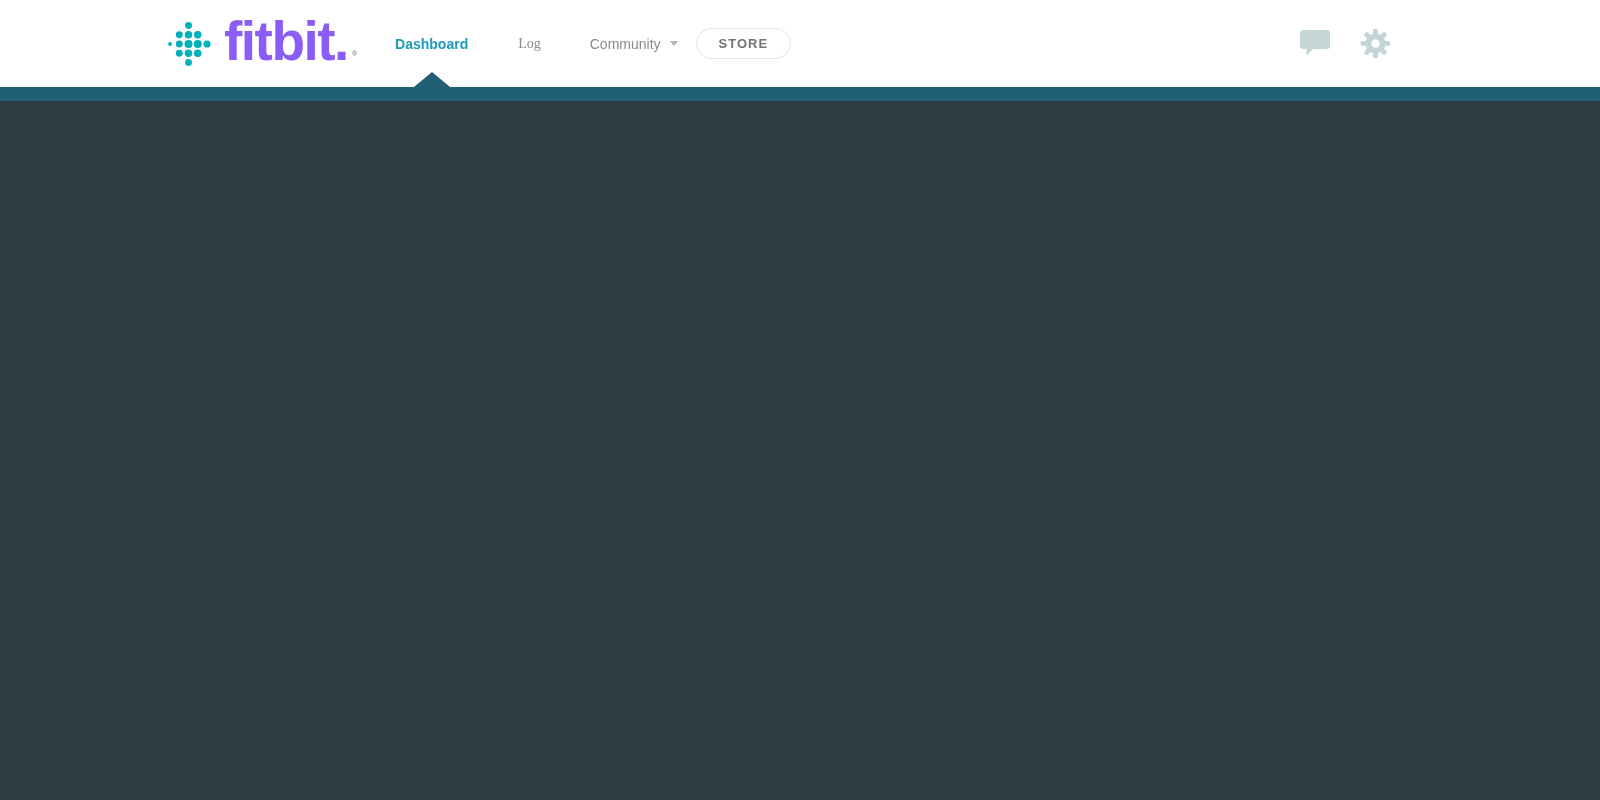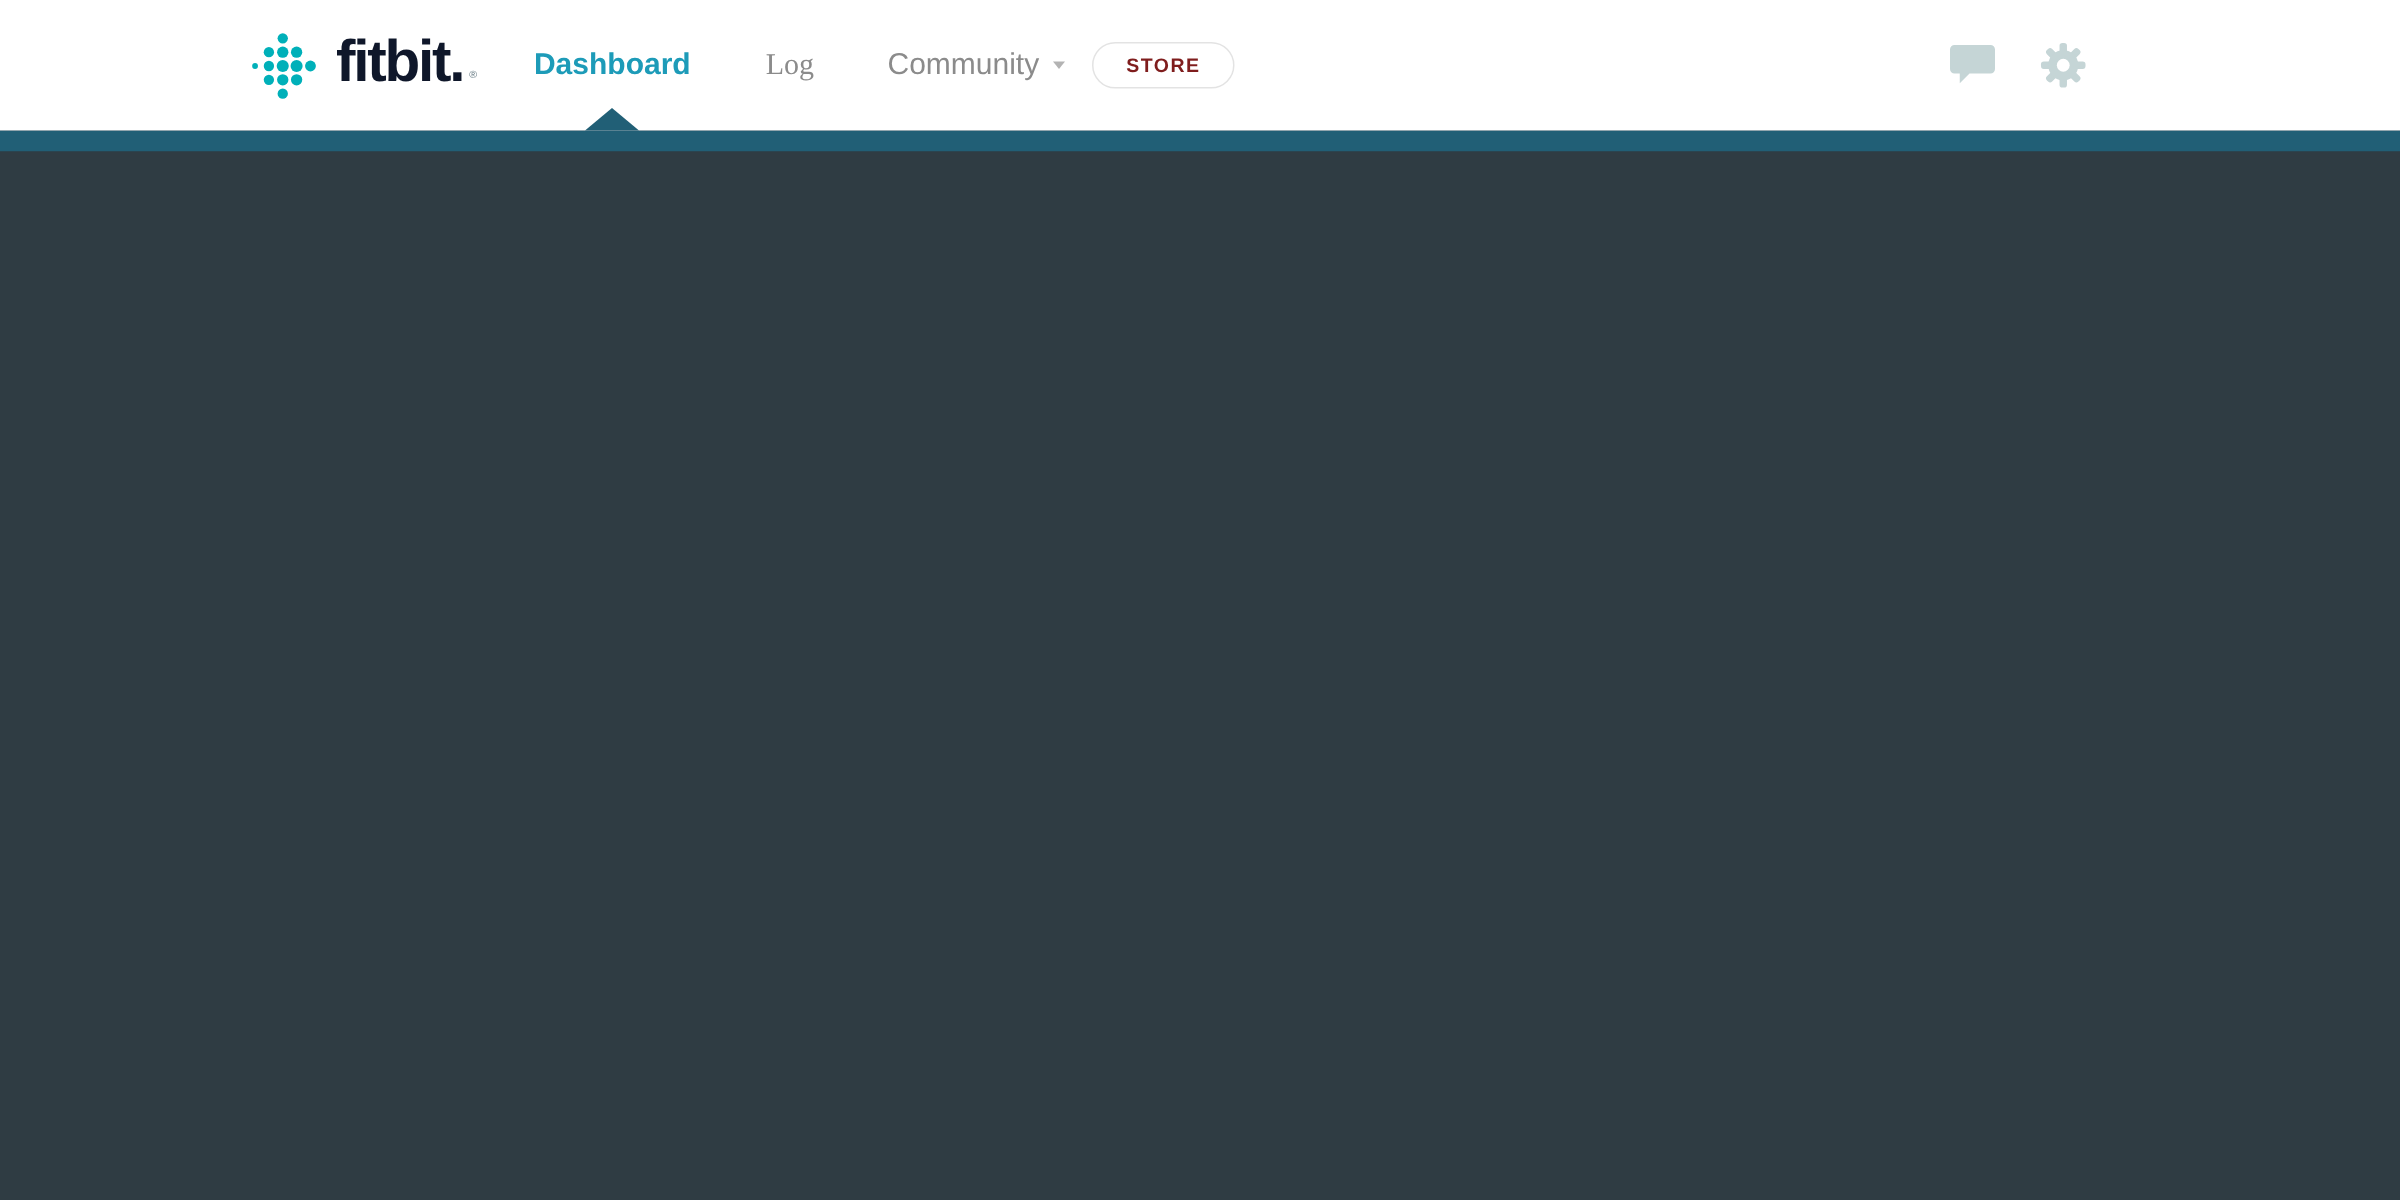--- a/index.html
+++ b/index.html
@@ -27,24 +27,24 @@
   
   .logo {
     display: flex;
     align-items: center;
     gap: 12px;
     cursor: pointer;
     flex: none;
   }
   .logo-dots svg { display: block; }
   .logo-text {
-    font-size: 39px;
+    font-size: 55px;
     font-weight: bold;
     letter-spacing: -1.5px;
-    color: #0f172a;
+    color: #8b5cf6;
     line-height: 1;
     position: relative;
     top: -2px;
   }
   .logo-tm {
     font-size: 7px;
     color: #12313f;
     align-self: flex-end;
     margin: 0 0 14px -8px;
     opacity: .7;
@@ -54,21 +54,21 @@
   .nav {
     display: flex;
     align-items: stretch;
     height: 100%;
     margin-left: 38px;
   }
   .nav-item {
     display: flex;
     align-items: center;
     position: relative;
-    font-size: 20px;
+    font-size: 14px;
     color: #8b8b8b;
     cursor: pointer;
     white-space: nowrap;
   }
   .nav-item.active {
     color: #1d9bb8;
     font-weight: bold;
   }
   .nav-dashboard { margin-right: 50px; }
   .nav-log       { margin-right: 49px; font-family: Liberation Serif, serif; }
@@ -97,21 +97,21 @@
   .store-pill {
     align-self: center;
     display: flex;
     align-items: center;
     justify-content: center;
     height: 31px;
     padding: 0 22px;
     background: #ffffff;
     border: 1px solid #e3e3e3;
     border-radius: 17px;
-    color: #7f1d1d;
+    color: #737373;
     font-size: 13px;
     font-weight: bold;
     letter-spacing: 1px;
     cursor: pointer;
   }
 
   .spacer { flex: 1; }
 
   .header-icons {
     display: flex;

